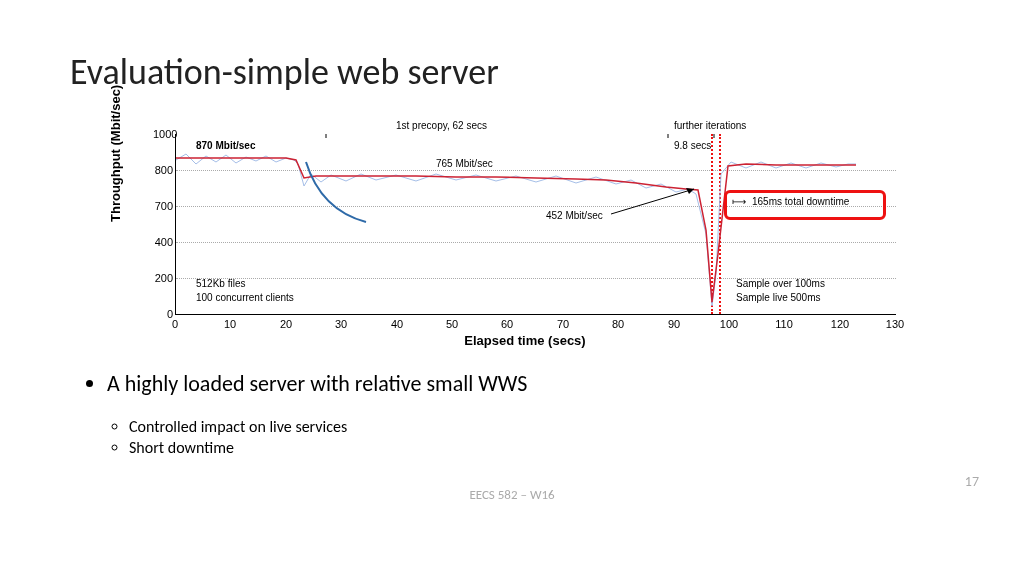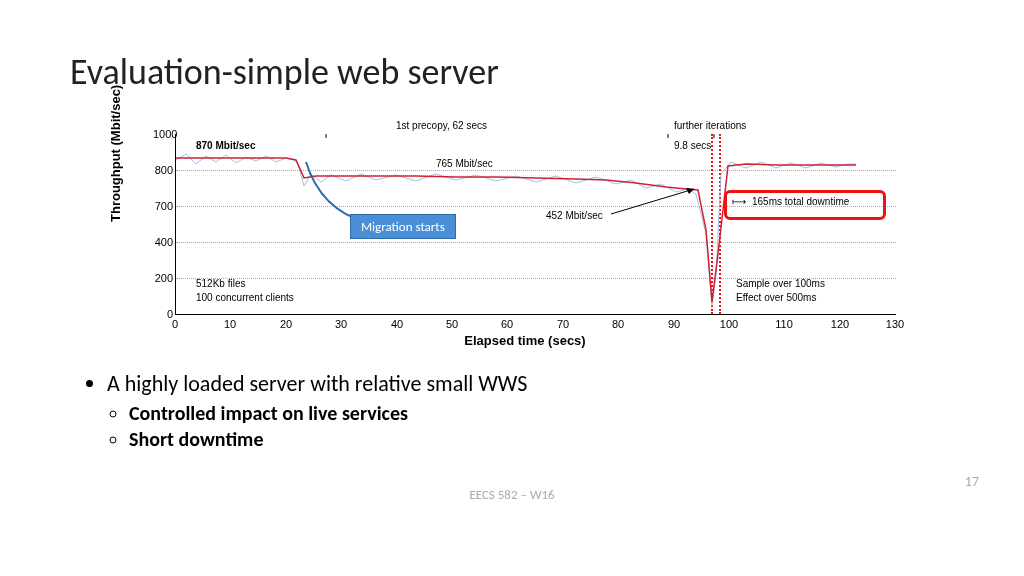--- a/index.html
+++ b/index.html
@@ -109,21 +109,21 @@
     border-right: 2px dotted #e11;
   }
   .bullets {
     position: absolute;
     left: 85px;
     top: 370px;
     font-size: 22px;
   }
   .bullets ul { margin: 0; padding-left: 22px; }
   .bullets > ul > li { margin-bottom: 6px; }
-  .bullets ul ul { font-size: 20px; font-weight: 700; margin-top: 4px; }
+  .bullets ul ul { font-size: 16px; font-weight: 400; margin-top: 20px; }
   .bullets ul ul li { margin-bottom: 2px; font-family: "Calibri Light","Calibri",Arial,sans-serif; }
   .footer-center {
     position: absolute;
     bottom: 18px;
     left: 0; right: 0;
     text-align: center;
     color: #aaa;
     font-size: 13px;
     margin-top: 48px;
   }
@@ -189,29 +189,28 @@
       <div class="ann" style="left:220px; top:-14px;">1st precopy, 62 secs</div>
       <div class="ann" style="left:498px; top:-14px;">further iterations</div>
       <div class="ann" style="left:498px; top:6px;">9.8 secs</div>
       <div class="ann" style="left:260px; top:24px;">765 Mbit/sec</div>
       <div class="ann" style="left:370px; top:76px;">452 Mbit/sec</div>
 
       <div class="ann" style="left:20px; top:144px;">512Kb files</div>
       <div class="ann" style="left:20px; top:158px;">100 concurrent clients</div>
 
       <div class="ann" style="left:560px; top:144px;">Sample over 100ms</div>
-      <div class="ann" style="left:560px; top:158px;">Effect over 500ms</div>
+      <div class="ann" style="left:560px; top:158px;">Sample live 500ms</div>
 
       <div class="redbox" style="left:548px; top:56px; width:156px; height:24px;"></div>
       <div class="ann" style="left:576px; top:62px;">165ms total downtime</div>
       <span class="ann" style="left:556px; top:62px;">⟼</span>
 
     </div>
 
-    <div class="badge" style="left:225px; top:102px;">Migration starts</div>
 
     <div class="xtick" style="left:50px">0</div>
     <div class="xtick" style="left:105px">10</div>
     <div class="xtick" style="left:161px">20</div>
     <div class="xtick" style="left:216px">30</div>
     <div class="xtick" style="left:272px">40</div>
     <div class="xtick" style="left:327px">50</div>
     <div class="xtick" style="left:382px">60</div>
     <div class="xtick" style="left:438px">70</div>
     <div class="xtick" style="left:493px">80</div>

